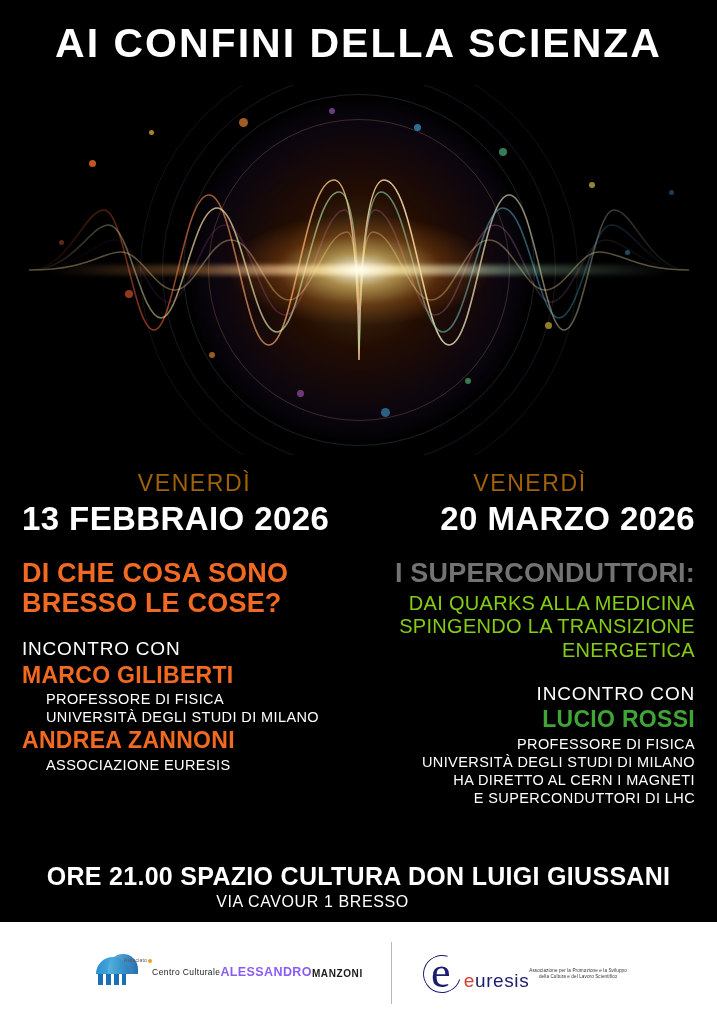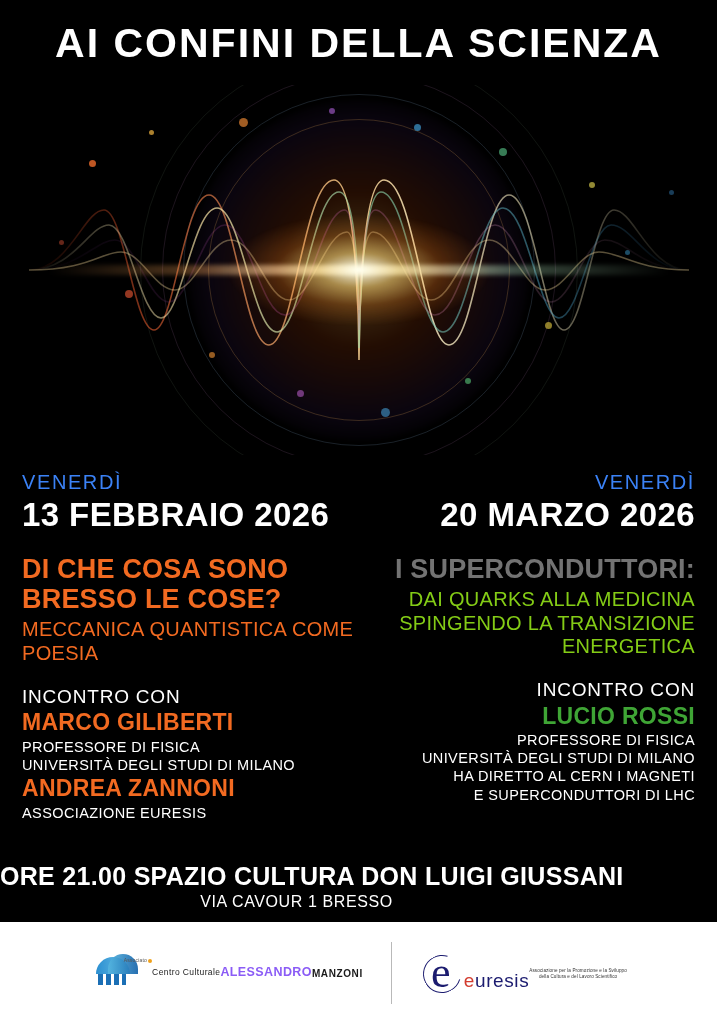--- a/index.html
+++ b/index.html
@@ -115,25 +115,26 @@
 
   
   .col {
     position: absolute;
     top: 470px;
   }
   .col-left { left: 22px; width: 345px; text-align: left; }
   .col-right { right: 22px; width: 330px; text-align: right; }
 
   .weekday {
-    color: #3b82f6;
-    font-size: 20px;
+    color: #a16207;
+    font-size: 23px;
     font-weight: normal;
     letter-spacing: 1.6px;
     line-height: 1.2;
+    text-align: center;
   }
   .date {
     color: #ffffff;
     font-size: 33px;
     font-weight: bold;
     letter-spacing: 0.4px;
     line-height: 1.15;
     margin-top: 2px;
   }
   .talk-title {
@@ -169,37 +170,39 @@
     margin-top: 1px;
   }
   .speaker.orange { color: #f26a21; }
   .speaker.green  { color: #3fa535; }
   .affil {
     color: #ffffff;
     font-size: 14.5px;
     letter-spacing: 0.4px;
     line-height: 1.25;
     margin-top: 2px;
+    margin-left: 24px;
   }
 
   
   .venue {
     position: absolute;
     left: 0;
     top: 862px;
     width: 717px;
+    text-align: center;
     color: #ffffff;
     font-size: 25px;
     font-weight: bold;
     letter-spacing: 0.3px;
     white-space: nowrap;
   }
   .address {
     position: absolute;
-    left: 0;
+    left: 16px;
     top: 893px;
     width: 593px;
     text-align: center;
     color: #ffffff;
     font-size: 16px;
     letter-spacing: 0.6px;
   }
 
   
   .footer {
@@ -390,21 +393,20 @@
       <div class="dot" style="left:596px;top:160px; width:5px;  height:5px;  background:#2f7fa8; opacity:.6;"></div>
       <div class="dot" style="left:30px; top:150px; width:5px;  height:5px;  background:#a8402a; opacity:.6;"></div>
       <div class="dot" style="left:640px;top:100px; width:5px;  height:5px;  background:#2f6fa0; opacity:.55;"></div>
     </div>
   </div>
 
   <div class="col col-left">
     <div class="weekday">VENERDÌ</div>
     <div class="date">13 FEBBRAIO 2026</div>
     <div class="talk-title orange">DI CHE COSA SONO BRESSO LE COSE?</div>
-    <div class="talk-sub orange">MECCANICA QUANTISTICA COME POESIA</div>
     <div class="meta-label">INCONTRO CON</div>
     <div class="speaker orange">MARCO GILIBERTI</div>
     <div class="affil" style="white-space: pre-line;">PROFESSORE DI FISICA
 UNIVERSITÀ DEGLI STUDI DI MILANO</div>
     <div class="speaker orange">ANDREA ZANNONI</div>
     <div class="affil">ASSOCIAZIONE EURESIS</div>
   </div>
 
   <div class="col col-right">
     <div class="weekday">VENERDÌ</div>

